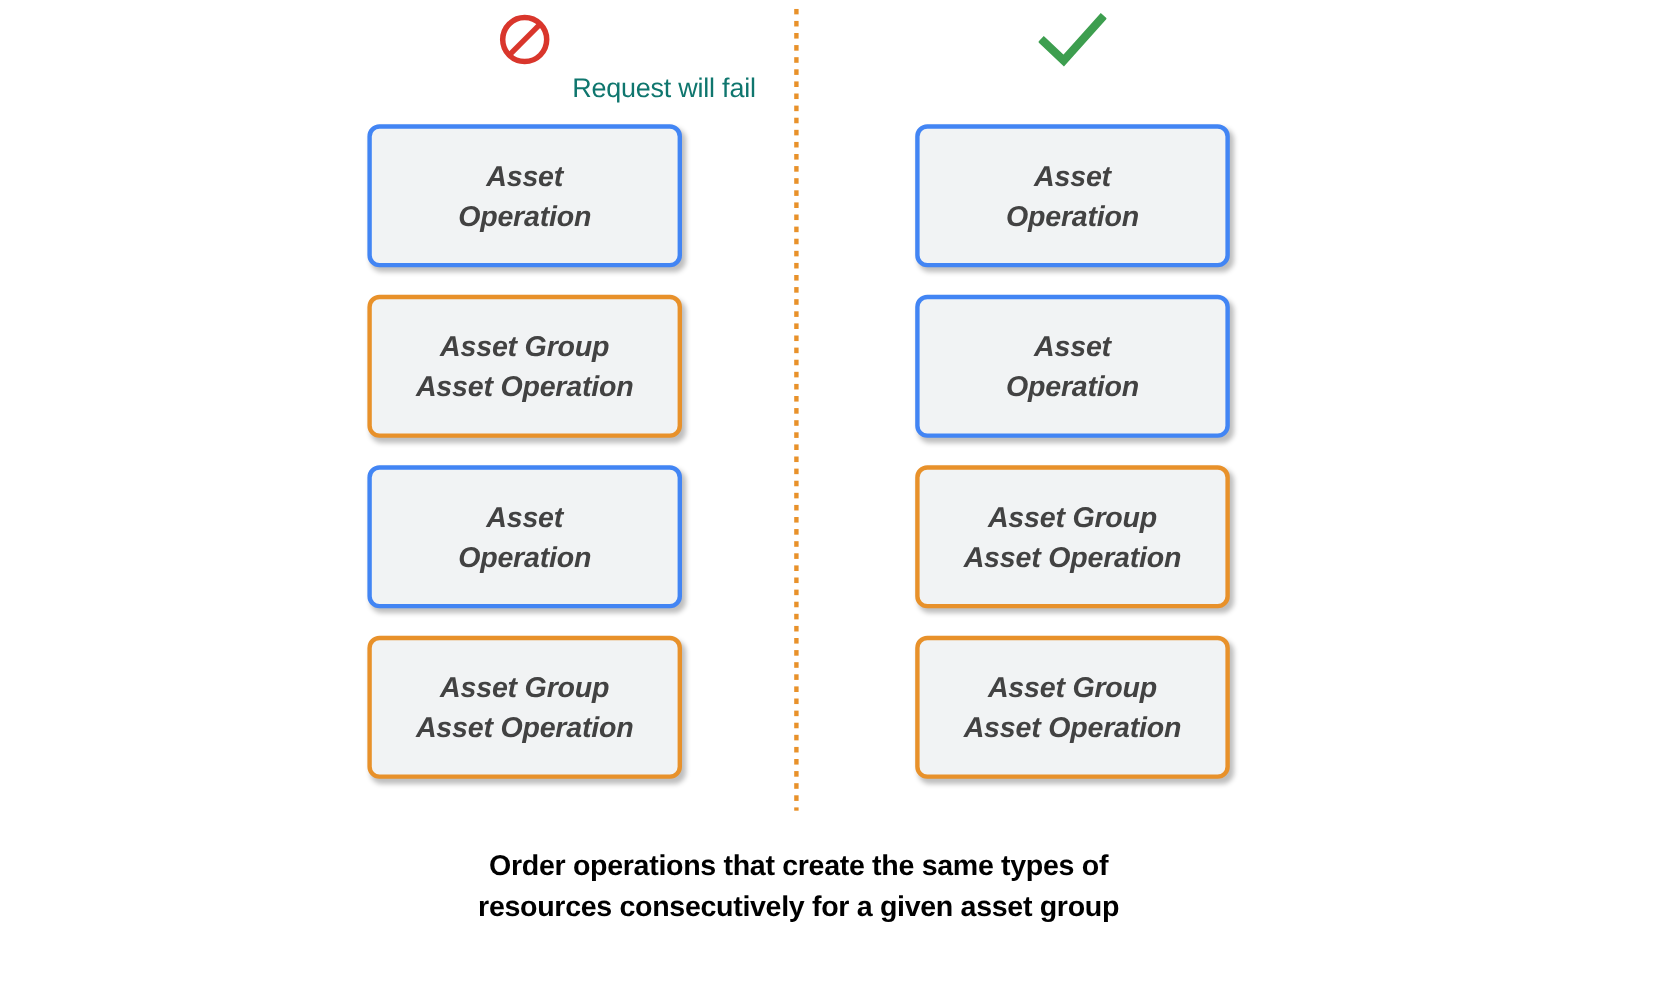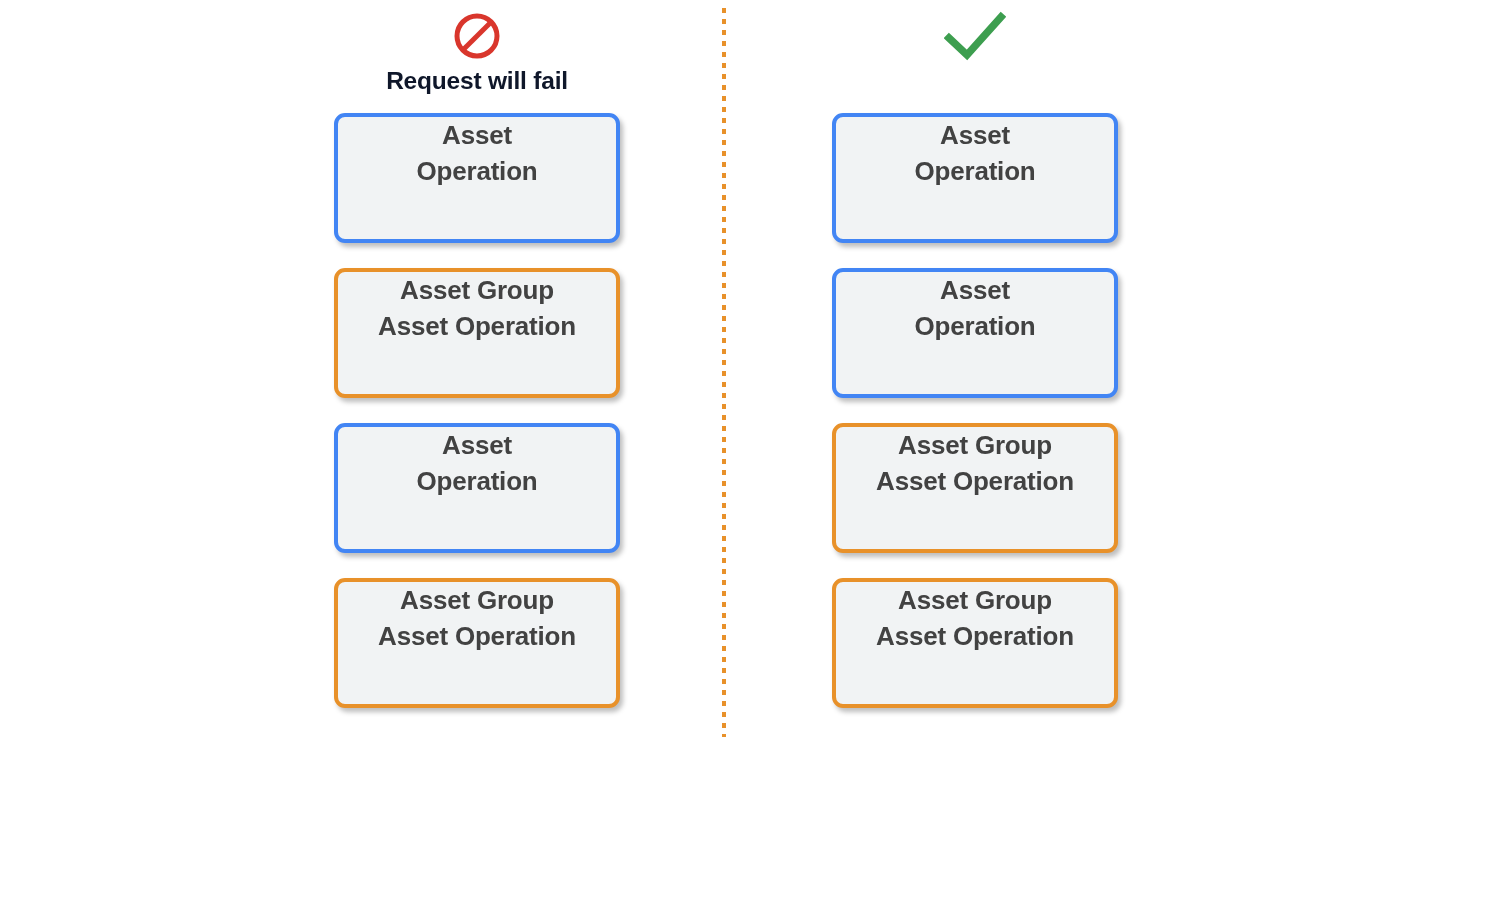--- a/index.html
+++ b/index.html
@@ -45,40 +45,42 @@
   .col-header.right { left: 765px; top: 8px; }
 
   .header-icon {
     height: 56px;
     display: flex;
     align-items: center;
     justify-content: center;
   }
   .header-label {
     font-size: 24.5px;
-    font-weight: bold;
-    color: #0f172a;
+    font-weight: normal;
+    color: #0f766e;
     letter-spacing: -0.2px;
     line-height: 30px;
     margin-top: 2px;
+    text-align: right;
   }
 
   
   .card {
     position: absolute;
     width: 286px;
     height: 130px;
     box-sizing: border-box;
     background: #f1f3f4;
     border-radius: 11px;
     border: 4px solid #4285f4;
     display: flex;
-    align-items: flex-start;
+    align-items: center;
     justify-content: center;
     box-shadow: 3px 4px 5px rgba(0,0,0,0.26);
+    font-style: italic;
   }
   .card.accent-blue   { border-color: #4285f4; }
   .card.accent-orange { border-color: #e8912a; }
 
   .card-text {
     font-size: 26px;
     font-weight: bold;
     color: #424242;
     line-height: 36px;
     text-align: center;
@@ -165,14 +167,16 @@
     <div class="card accent-orange row-2">
       <div class="card-text">Asset Group
 Asset Operation</div>
     </div>
     <div class="card accent-orange row-3">
       <div class="card-text">Asset Group
 Asset Operation</div>
     </div>
   </div>
 
+  <div class="caption">Order operations that create the same types of
+resources consecutively for a given asset group</div>
 
 </div>
 
 </body></html>

